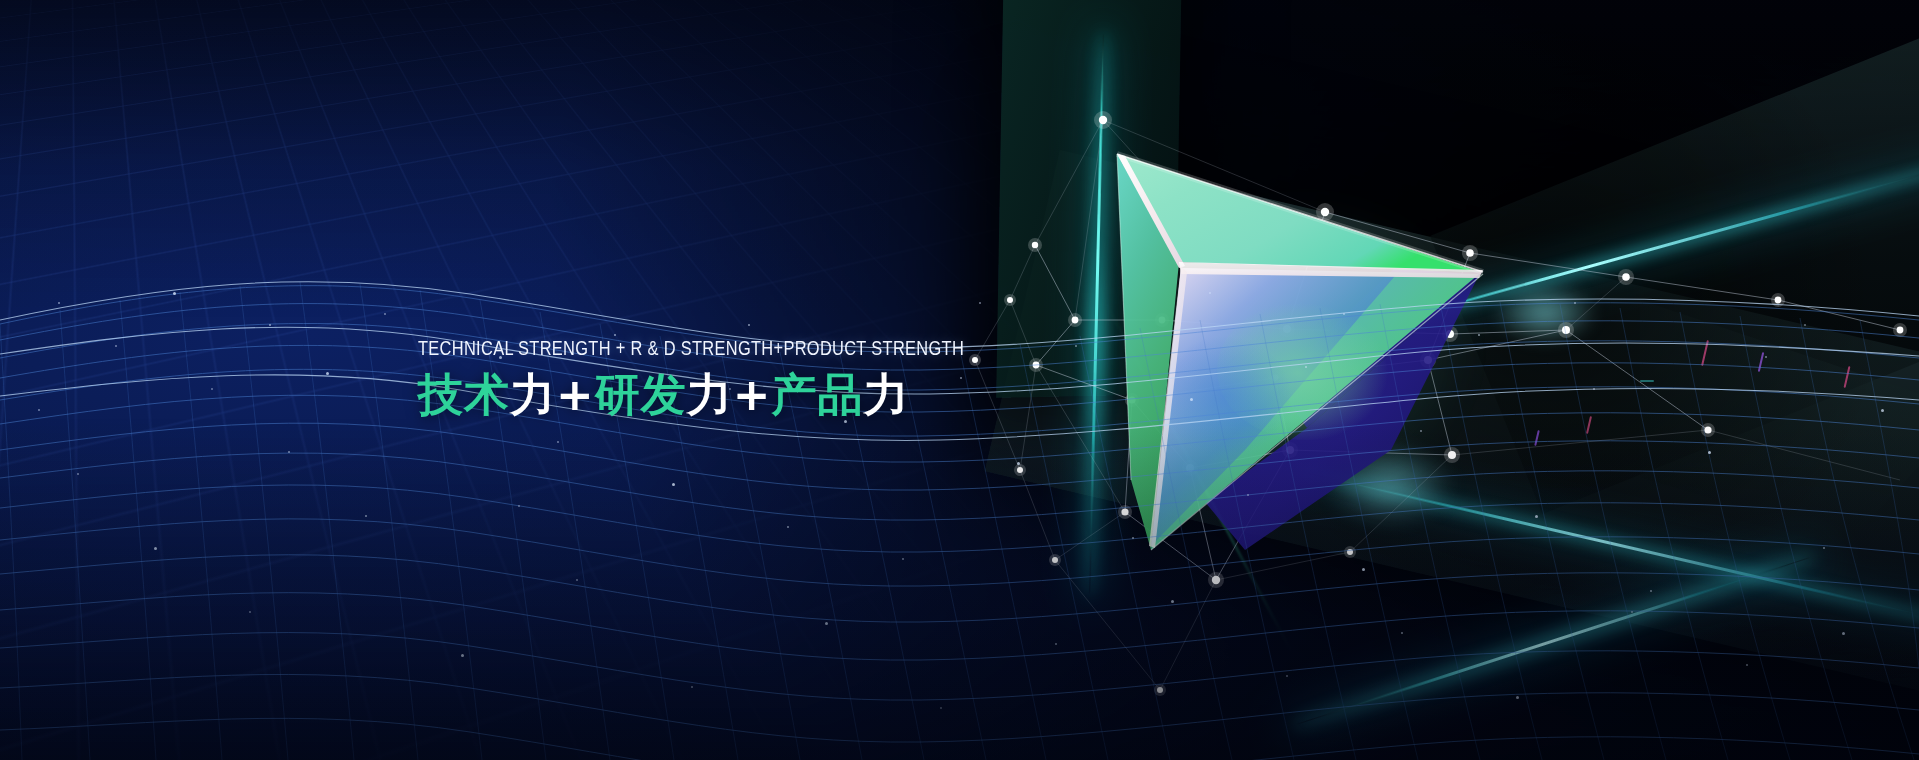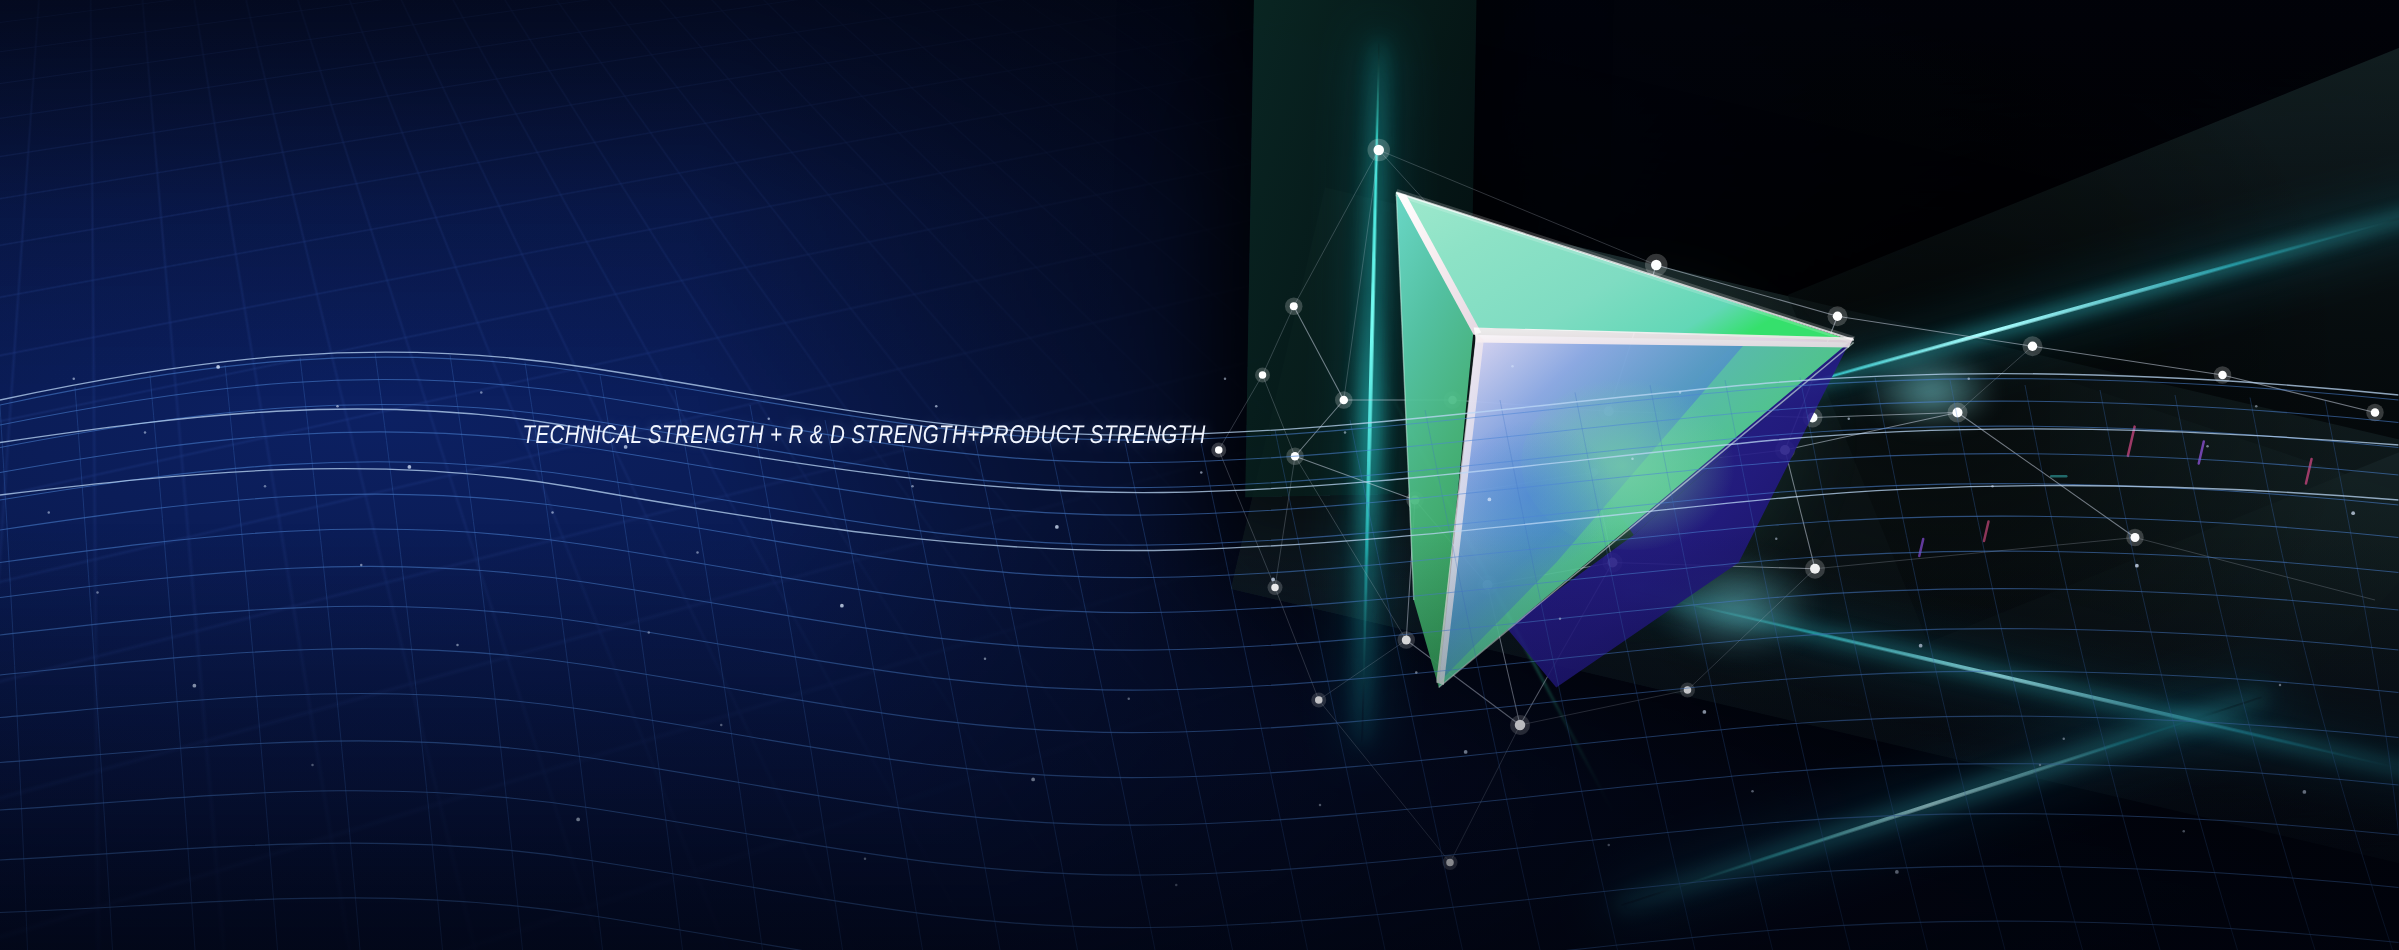--- a/index.html
+++ b/index.html
@@ -151,21 +151,21 @@
   .prism{position:absolute;left:1095px;top:150px;width:430px;height:400px;}
   .prism svg{overflow:visible;}
   .prism-glow{
     position:absolute;left:1080px;top:150px;width:470px;height:420px;
     background:radial-gradient(50% 50% at 48% 48%, rgba(90,230,190,.20), rgba(40,180,200,0) 70%);
     filter:blur(18px);
     pointer-events:none;
   }
 
   
-  .copy{position:absolute;left:418px;top:336px;font-style:italic;}
+  .copy{position:absolute;left:418px;top:336px;}
   .eyebrow{
     color:#f2f6ff;
     font-size:20.5px;
     letter-spacing:.4px;
     font-weight:400;
     white-space:nowrap;
     transform:scaleX(.80);
     transform-origin:0 50%;
     font-family:"Liberation Sans","DejaVu Sans",sans-serif;
     text-shadow:0 0 10px rgba(150,190,255,.35);
@@ -532,15 +532,18 @@
       <div class="dot" style="left:70%;top:16%;width:2px;height:2px;opacity:.5"></div>
       <div class="dot" style="left:82%;top:14%;width:2px;height:2px;opacity:.5"></div>
       <div class="dot" style="left:94%;top:18%;width:2px;height:2px;opacity:.45"></div>
     </div>
   </div>
 
   <div class="bg-bottom-deep"></div>
 
   <div class="copy">
     <div class="eyebrow">TECHNICAL STRENGTH + R &amp; D STRENGTH+PRODUCT STRENGTH</div>
+    <div class="headline">
+      <span class="hl-green">技术</span><span class="hl-white">力</span><span class="hl-white">+</span><span class="hl-green">研发</span><span class="hl-white">力</span><span class="hl-white">+</span><span class="hl-green">产品</span><span class="hl-white">力</span>
+    </div>
   </div>
 
 </div>
 
 </body></html>

